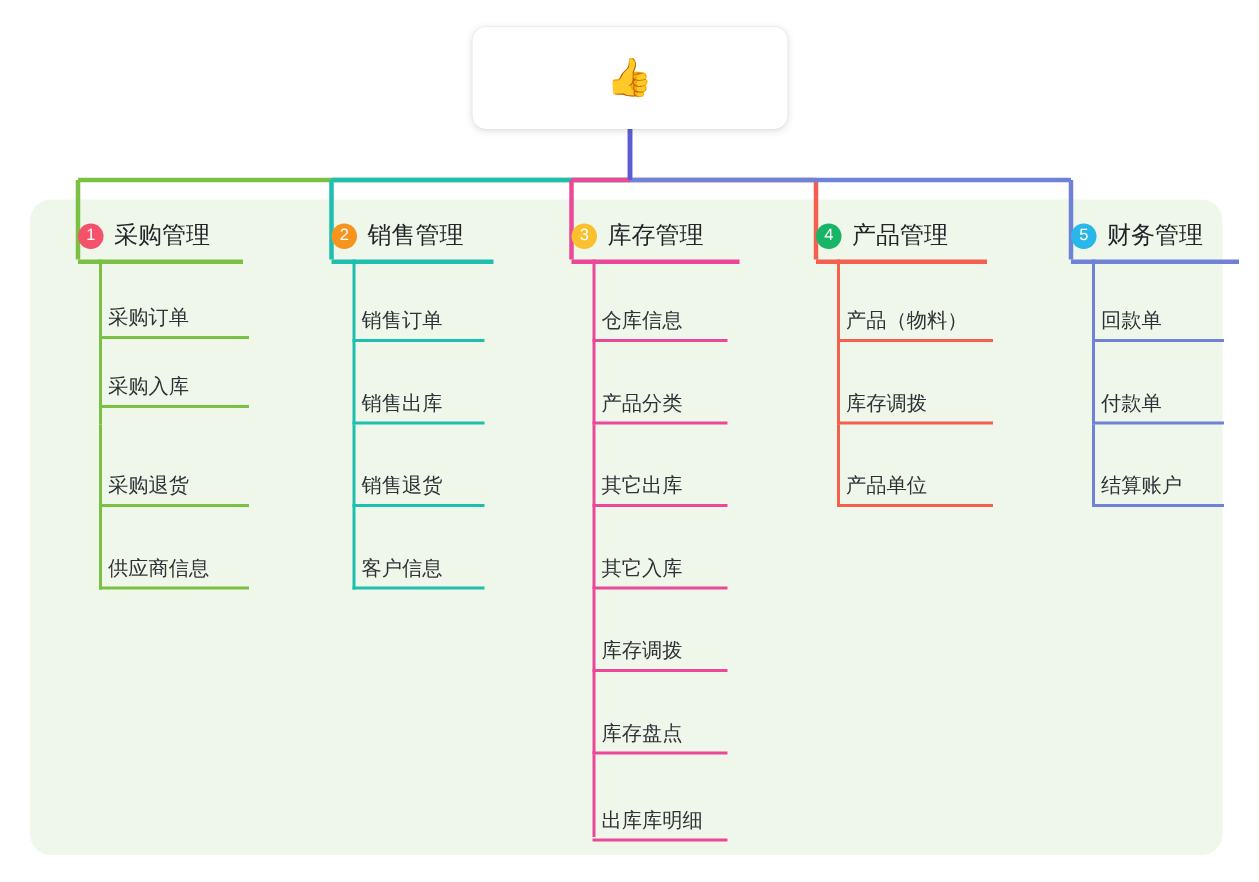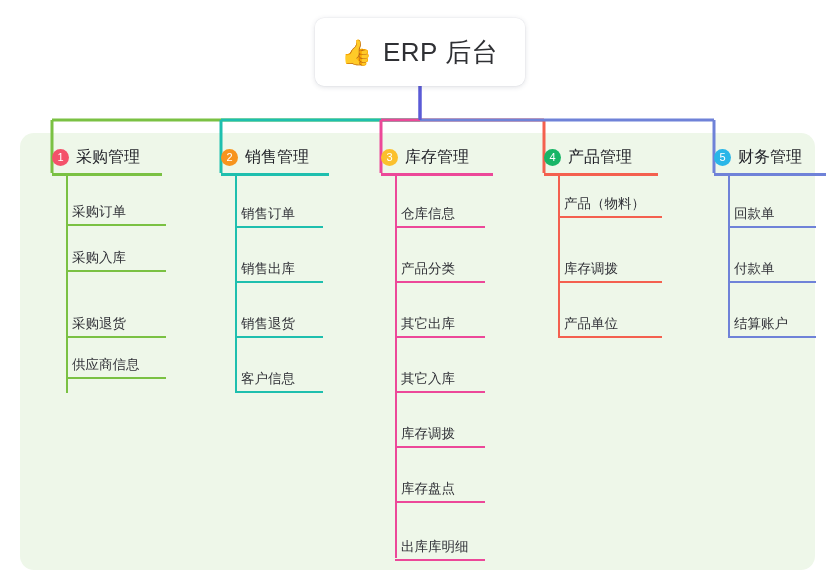--- a/index.html
+++ b/index.html
@@ -119,21 +119,20 @@
       <line x1="381" y1="120" x2="381" y2="173" stroke="#ec4899" stroke-width="3"></line>
       <line x1="420" y1="120" x2="544" y2="120" stroke="#f4604f" stroke-width="3"></line>
       <line x1="544" y1="120" x2="544" y2="173" stroke="#f4604f" stroke-width="3"></line>
       <line x1="420" y1="120" x2="714" y2="120" stroke="#6f82d8" stroke-width="3"></line>
       <line x1="714" y1="120" x2="714" y2="173" stroke="#6f82d8" stroke-width="3"></line>
       <line x1="420" y1="86" x2="420" y2="120" stroke="#5b5bd6" stroke-width="3"></line>
     </svg>
 
   <div class="root-card">
     <span class="root-emoji">👍</span>
-    <span class="root-title">ERP 后台</span>
   </div>
 
   <div id="columns-host">
       <div class="column" style="left: 36px;">
         <div class="col-head">
           <span class="badge" style="background: rgb(244, 82, 106);">1</span>
           <span class="col-title">采购管理</span>
         </div>
         <div class="head-rule" style="width: 110px; background: rgb(122, 193, 67);"></div>
         <div class="leaf" style="top: 30px; left: 0px; width: 140px; height: 53px;">
@@ -144,21 +143,21 @@
         <div class="leaf" style="top: 85px; left: 0px; width: 140px; height: 44px;">
           <div class="leaf-spine" style="height: 55px; background: rgb(122, 193, 67);"></div>
           <div class="leaf-label">采购入库</div>
           <div class="leaf-rule" style="width: 100px; background: rgb(122, 193, 67);"></div>
         </div>
         <div class="leaf" style="top: 140px; left: 0px; width: 140px; height: 55px;">
           <div class="leaf-spine" style="height: 55px; background: rgb(122, 193, 67);"></div>
           <div class="leaf-label">采购退货</div>
           <div class="leaf-rule" style="width: 100px; background: rgb(122, 193, 67);"></div>
         </div>
-        <div class="leaf" style="top: 195px; left: 0px; width: 140px; height: 41px;">
+        <div class="leaf" style="top: 195px; left: 0px; width: 140px; height: 55px;">
           <div class="leaf-spine" style="height: 55px; background: rgb(122, 193, 67);"></div>
           <div class="leaf-label">供应商信息</div>
           <div class="leaf-rule" style="width: 100px; background: rgb(122, 193, 67);"></div>
         </div>
       </div>
       <div class="column" style="left: 205px;">
         <div class="col-head">
           <span class="badge" style="background: rgb(247, 148, 30);">2</span>
           <span class="col-title">销售管理</span>
         </div>
@@ -225,21 +224,21 @@
           <div class="leaf-label">出库库明细</div>
           <div class="leaf-rule" style="width: 90px; background: rgb(236, 72, 153);"></div>
         </div>
       </div>
       <div class="column" style="left: 528px;">
         <div class="col-head">
           <span class="badge" style="background: rgb(24, 181, 102);">4</span>
           <span class="col-title">产品管理</span>
         </div>
         <div class="head-rule" style="width: 114px; background: rgb(244, 96, 79);"></div>
-        <div class="leaf" style="top: 30px; left: 0px; width: 144px; height: 45px;">
+        <div class="leaf" style="top: 30px; left: 0px; width: 144px; height: 55px;">
           <div class="leaf-spine" style="height: 55px; background: rgb(244, 96, 79);"></div>
           <div class="leaf-label">产品（物料）</div>
           <div class="leaf-rule" style="width: 104px; background: rgb(244, 96, 79);"></div>
         </div>
         <div class="leaf" style="top: 85px; left: 0px; width: 144px; height: 55px;">
           <div class="leaf-spine" style="height: 55px; background: rgb(244, 96, 79);"></div>
           <div class="leaf-label">库存调拨</div>
           <div class="leaf-rule" style="width: 104px; background: rgb(244, 96, 79);"></div>
         </div>
         <div class="leaf" style="top: 140px; left: 0px; width: 144px; height: 55px;">

